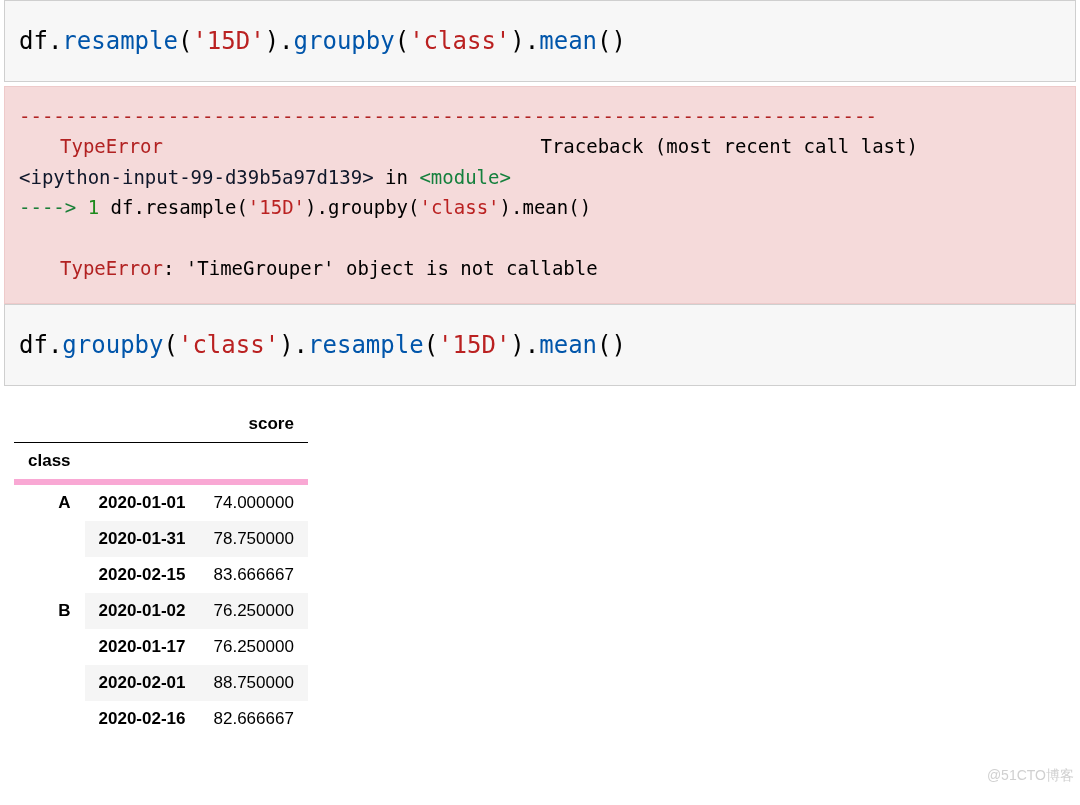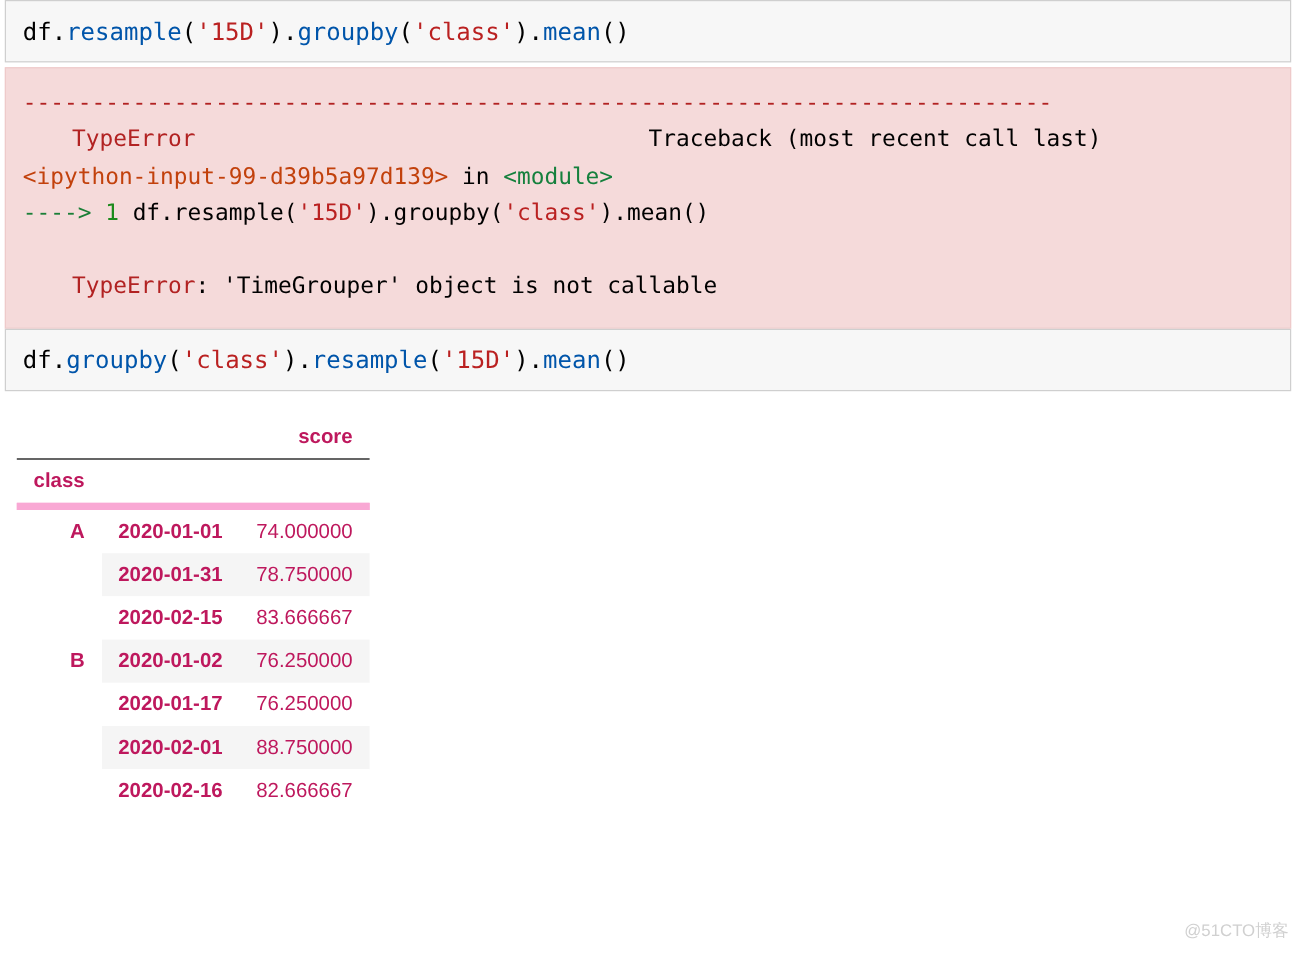--- a/index.html
+++ b/index.html
@@ -6,23 +6,23 @@
   body {
     margin: 0;
     padding: 0;
     font-family: -apple-system, BlinkMacSystemFont, "Segoe UI", Helvetica, Arial, sans-serif;
     background: #ffffff;
     width: 1080px;
   }
   .code-cell {
     background: #f7f7f7;
     border: 1px solid #cfcfcf;
-    padding: 10px 14px;
+    padding: 22px 14px;
     font-family: "Menlo", "Monaco", "Consolas", monospace;
-    font-size: 20px;
+    font-size: 24px;
     line-height: 1.5;
     white-space: pre;
     margin: 0 4px;
     color: #000;
   }
   .code-cell.second { }
   .tok-obj { color: #000; }
   .tok-func { color: #0055aa; }
   .tok-str { color: #ba2121; }
   .tok-num { color: #1c8a1c; }
@@ -34,29 +34,29 @@
     margin: 4px 4px 0 4px;
     font-family: "Menlo", "Monaco", "Consolas", monospace;
     font-size: 19px;
     line-height: 1.6;
     white-space: pre;
     color: #000;
   }
   .err-dash { color: #b22222; letter-spacing: 0; }
   .err-type { color: #b22222; margin-left: 41px; }
   .err-trace-lbl { color: #000; }
-  .err-ipyin { color: #c2410c; }
+  .err-ipyin { color: #0f172a; }
   .err-in { color: #000; }
   .err-mod { color: #15803d; }
   .err-arrow { color: #1a7f37; }
   .output {
     padding: 20px 14px 30px 14px;
     font-family: -apple-system, BlinkMacSystemFont, "Segoe UI", Helvetica, Arial, sans-serif;
     font-size: 17px;
-    color: #be185d;
+    color: #000000;
   }
   table.df {
     border-collapse: collapse;
     border: none;
   }
   table.df th, table.df td {
     text-align: right;
     padding: 8px 14px;
     font-size: 17px;
     border: none;

